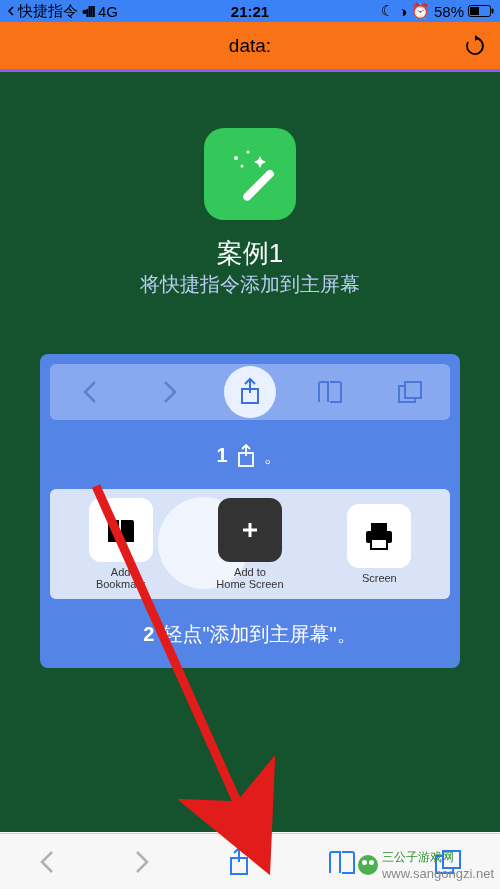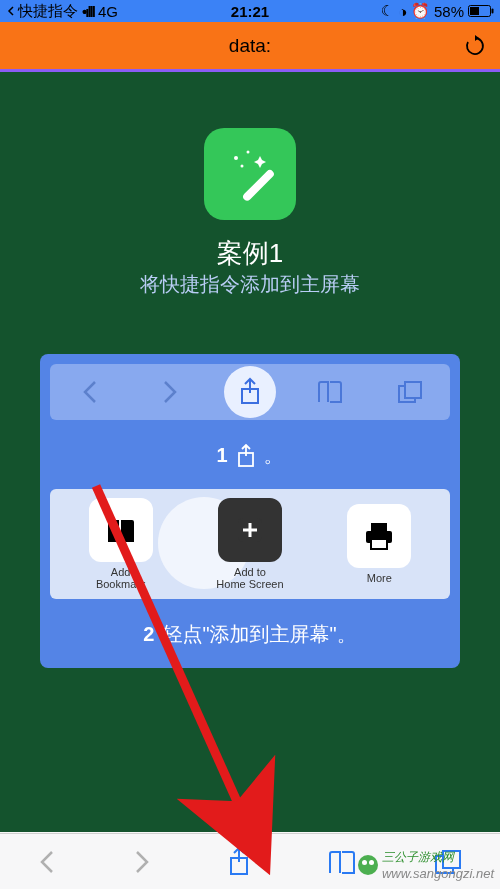--- a/index.html
+++ b/index.html
@@ -162,21 +162,20 @@
   .watermark {
     position: absolute;
     right: 6px;
     bottom: 8px;
     display: flex;
     align-items: center;
     gap: 4px;
     font-size: 12px;
     color: #2d8f2d;
     z-index: 5;
-    font-style: italic;
   }
   .wm-logo {
     width: 20px; height: 20px; background: #4caf50; border-radius: 50%;
     position: relative;
   }
   .wm-logo::before, .wm-logo::after {
     content: ""; position: absolute; width: 5px; height: 5px; background: #fff; border-radius: 50%;
     top: 5px;
   }
   .wm-logo::before { left: 4px; }
@@ -304,21 +303,21 @@
 Home Screen</div>
       </div>
       <div class="sheet-item">
         <div class="sheet-icon">
           <svg width="34" height="30" viewBox="0 0 34 30">
               <rect x="9" y="2" width="16" height="8" fill="#000"></rect>
               <rect x="4" y="10" width="26" height="12" rx="2" fill="#000"></rect>
               <rect x="9" y="18" width="16" height="10" fill="#fff" stroke="#000" stroke-width="2"></rect>
             </svg>
         </div>
-        <div class="sheet-label">More</div>
+        <div class="sheet-label">Screen</div>
       </div>
     </div>
 
     <div class="step-line">
       <span class="step-num">2</span>
       <span>轻点"添加到主屏幕"。</span>
     </div>
   </div>
 </div>
 

